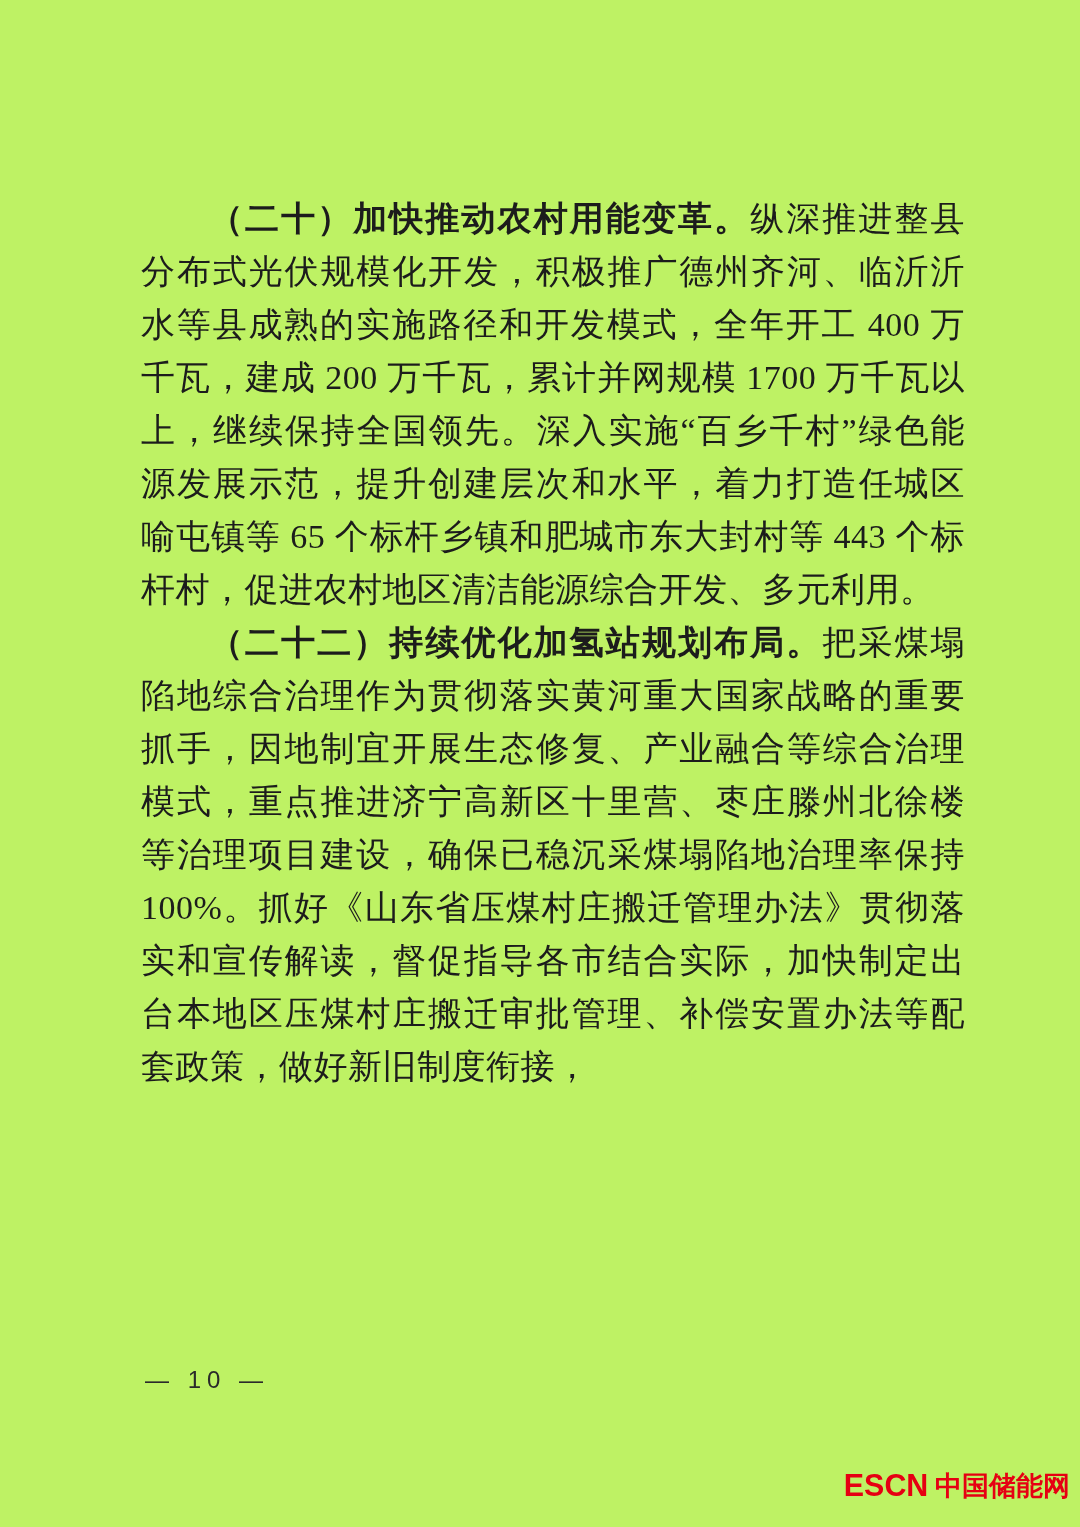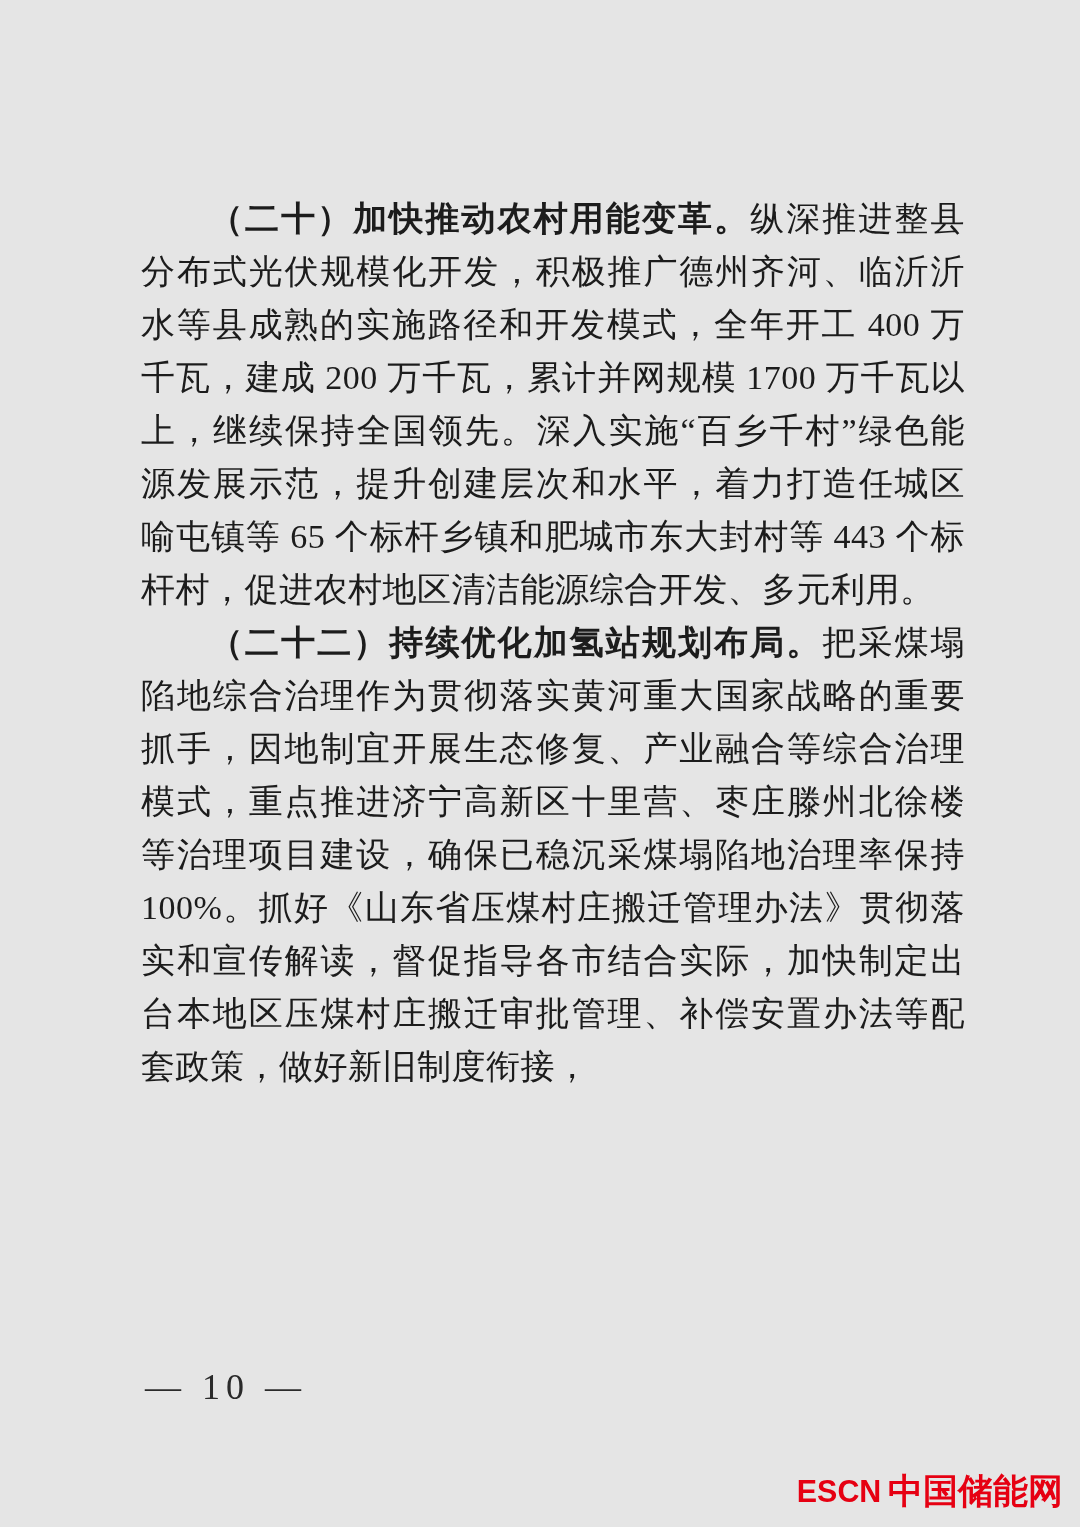--- a/index.html
+++ b/index.html
@@ -4,21 +4,21 @@
 <style>
   html, body {
     margin: 0;
     padding: 0;
     background: #ffffff;
   }
   .page {
     position: relative;
     width: 1080px;
     height: 1527px;
-    background: #e5e5e5;
+    background: #bef264;
     overflow: hidden;
     font-family: "Liberation Serif", "DejaVu Serif", serif;
     color: #1c1c1c;
   }
   .content {
     position: absolute;
     left: 141px;
     top: 192px;
     width: 824px;
     font-size: 34px;
@@ -31,43 +31,43 @@
     margin: 0;
     text-indent: 2em;
   }
   .para-head {
     font-weight: bold;
   }
   .pageno {
     position: absolute;
     left: 145px;
     top: 1366px;
-    font-size: 36px;
+    font-size: 24px;
     color: #2a2a2a;
     letter-spacing: 6px;
-    font-family: Liberation Serif, serif;
+    font-family: Liberation Sans, sans-serif;
   }
   .logo {
     position: absolute;
-    right: 17px;
+    right: 10px;
     top: 1468px;
     display: flex;
     align-items: center;
     white-space: nowrap;
     font-family: "Liberation Sans", "DejaVu Sans", sans-serif;
   }
   .logo-en {
     font-size: 31px;
     font-weight: 800;
     letter-spacing: 0px;
     transform: scaleX(0.98);
     margin-right: 6px;
   }
   .logo-zh {
-    font-size: 35px;
+    font-size: 27px;
     font-weight: 800;
   }
 </style>
 </head>
 <body>
 
 <div class="page">
 
   <div class="content">
     <p class="para"><span class="para-head">（二十）加快推动农村用能变革。</span><span>纵深推进整县分布式光伏规模化开发，积极推广德州齐河、临沂沂水等县成熟的实施路径和开发模式，全年开工 400 万千瓦，建成 200 万千瓦，累计并网规模 1700 万千瓦以上，继续保持全国领先。深入实施“百乡千村”绿色能源发展示范，提升创建层次和水平，着力打造任城区喻屯镇等 65 个标杆乡镇和肥城市东大封村等 443 个标杆村，促进农村地区清洁能源综合开发、多元利用。</span></p>

